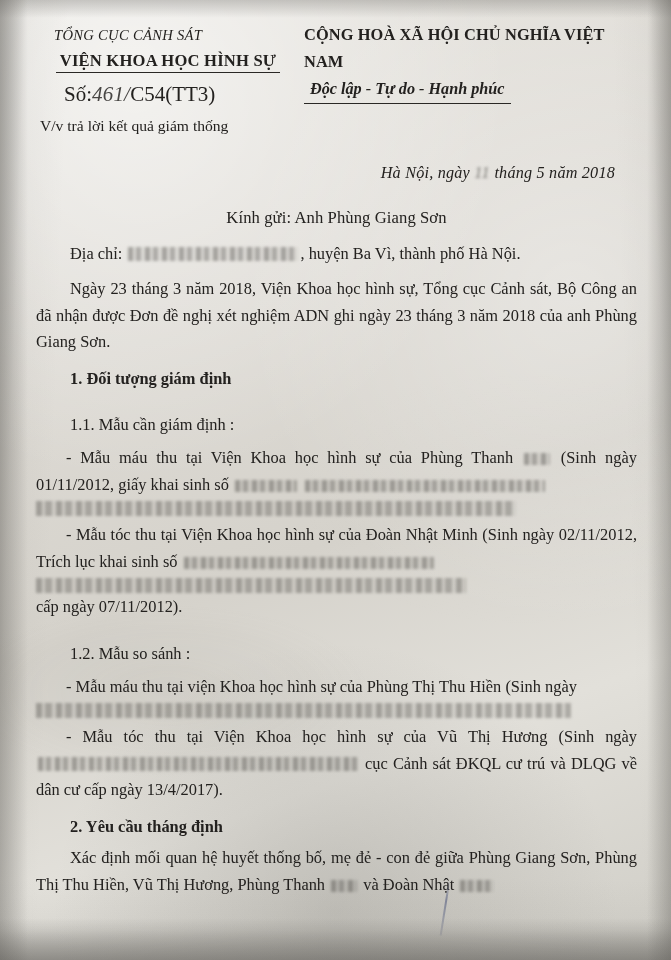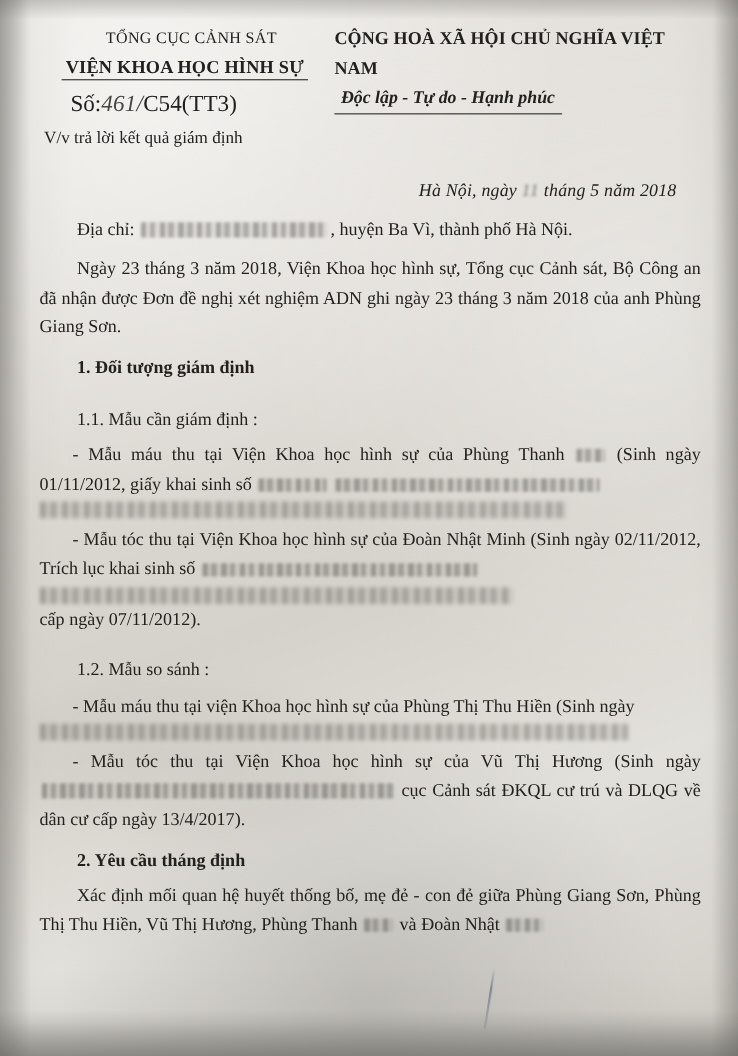--- a/index.html
+++ b/index.html
@@ -63,24 +63,25 @@
   .hdr-left {
     width: 258px;
     padding-top: 2px;
   }
   .hdr-right {
     flex: 1;
     text-align: left;
     padding-top: 0px;
   }
   .org1 {
-    text-align: center;
+    text-align: left;
     font-size: 14.6px;
     letter-spacing: .3px;
     padding-left: 18px;
+    font-style: italic;
   }
   .org2 {
     text-align: center;
     font-size: 16.6px;
     font-weight: bold;
     letter-spacing: .2px;
     border-bottom: 1.6px solid #2a2825;
     display: inline-block;
     padding: 0 4px 1px 4px;
     margin-left: 6px;
@@ -238,35 +239,36 @@
 
     <div class="header">
       <div class="hdr-left">
         <div class="org1">TỔNG CỤC CẢNH SÁT</div>
         <div style="text-align:center;">
           <span class="org2">VIỆN KHOA HỌC HÌNH SỰ</span>
         </div>
         <div class="so-line">
           <span>Số:</span><span class="so-num">461/</span><span>C54(TT3)</span>
         </div>
-        <div class="vv-line">V/v trả lời kết quả giám định</div>
+        <div class="vv-line">V/v trả lời kết quả giám thống</div>
       </div>
       <div class="hdr-right">
         <div class="country">CỘNG HOÀ XÃ HỘI CHỦ NGHĨA VIỆT NAM</div>
         <div class="motto">Độc lập - Tự do - Hạnh phúc</div>
       </div>
     </div>
 
     <div class="place-date">
       <span>Hà Nội, ngày</span>
       <span class="redact-inline">11</span>
       <span>tháng 5</span>
       <span>năm 2018</span>
     </div>
 
+    <div class="kinh-gui">Kính gửi: Anh Phùng Giang Sơn</div>
 
     <p class="indent gap">
       <span>Địa chỉ:</span>
       <span class="blk" style="width:170px;"></span><span>, huyện Ba Vì, thành phố Hà Nội.</span>
     </p>
 
     <p class="indent gap">Ngày 23 tháng 3 năm 2018, Viện Khoa học hình sự, Tổng cục Cảnh sát, Bộ Công an đã nhận được Đơn đề nghị xét nghiệm ADN ghi ngày 23 tháng 3 năm 2018 của anh Phùng Giang Sơn.</p>
 
     <p class="sec-title">
       <span>1.</span>

